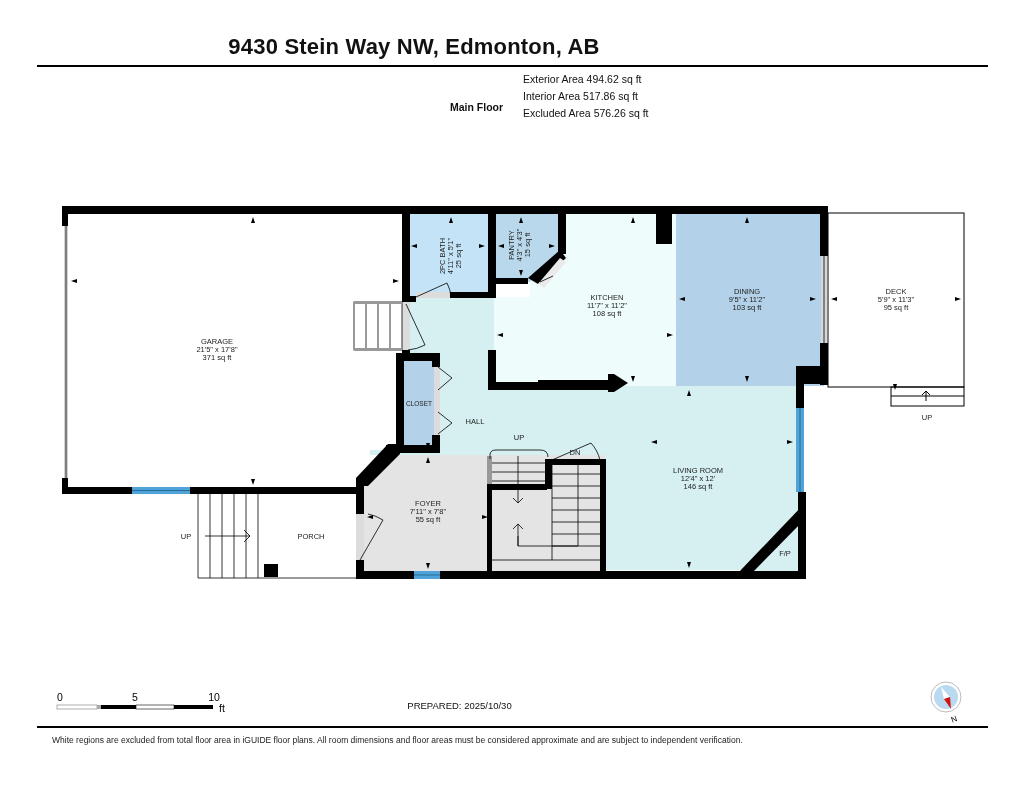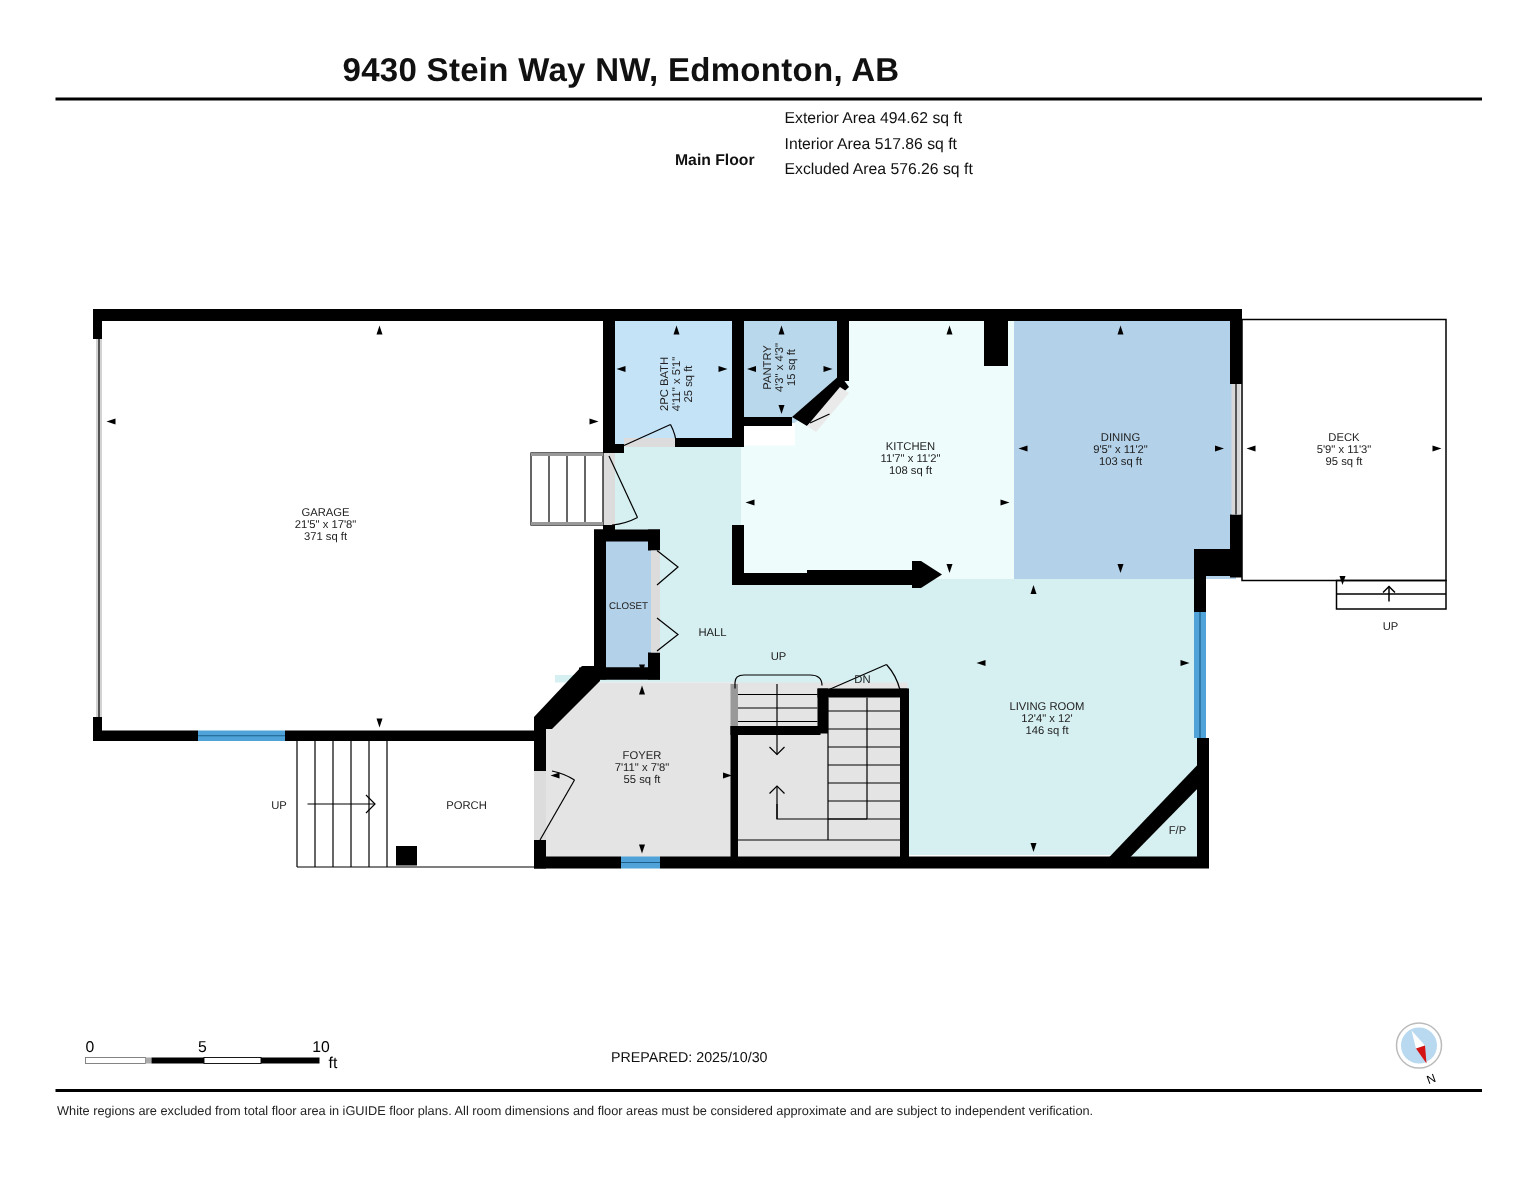--- a/index.html
+++ b/index.html
@@ -7,21 +7,21 @@
          font-family:"Liberation Sans", sans-serif; color:#111; }
   .title { position:absolute; left:0; width:828px; top:34px; text-align:center;
            font-size:22px; font-weight:bold; letter-spacing:0.2px; }
   .rule { position:absolute; background:#000; }
   .areas { position:absolute; top:71px; left:450px; font-size:10.5px; line-height:17px; }
   .areas .lbl { position:absolute; left:0; top:0; width:62px; text-align:left; font-weight:bold;margin-top:28px; }
   .areas .vals { position:absolute; left:73px; top:0; white-space:nowrap; }
   svg.plan { position:absolute; left:0; top:0; }
   .rlabel { font-family:"Liberation Sans", sans-serif; font-size:7.5px; fill:#222; text-anchor:middle; }
   .prepared { position:absolute; left:0; width:904px; top:700px; text-align:center; font-size:9.5px; padding-left:15px; box-sizing:border-box; }
-  .disclaimer { position:absolute; left:38px; top:735px; font-size:8.5px; color:#222; white-space:nowrap; }
+  .disclaimer { position:absolute; left:52px; top:735px; font-size:8.5px; color:#222; white-space:nowrap; }
 </style>
 </head>
 <body>
 
 <div class="title">9430 Stein Way NW, Edmonton, AB</div>
 <div class="rule" style="left:37px; top:65px; width:951px; height:2px;"></div>
 
 <div class="areas">
   <div class="lbl">Main Floor</div>
   <div class="vals">

